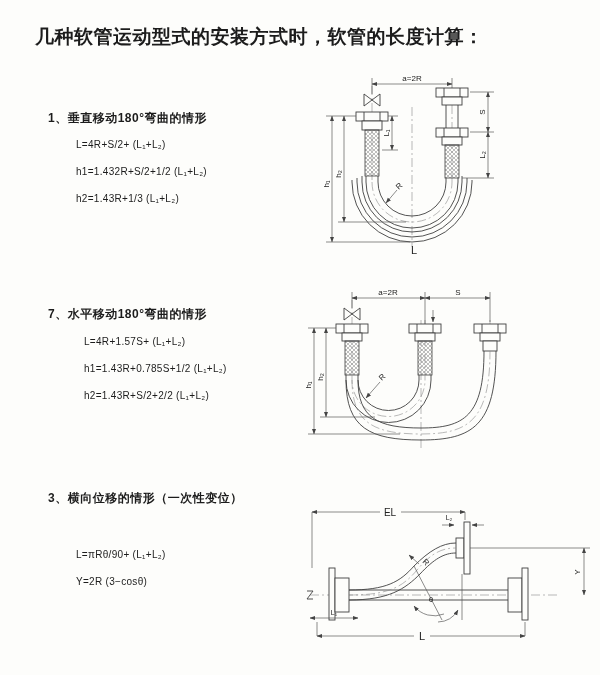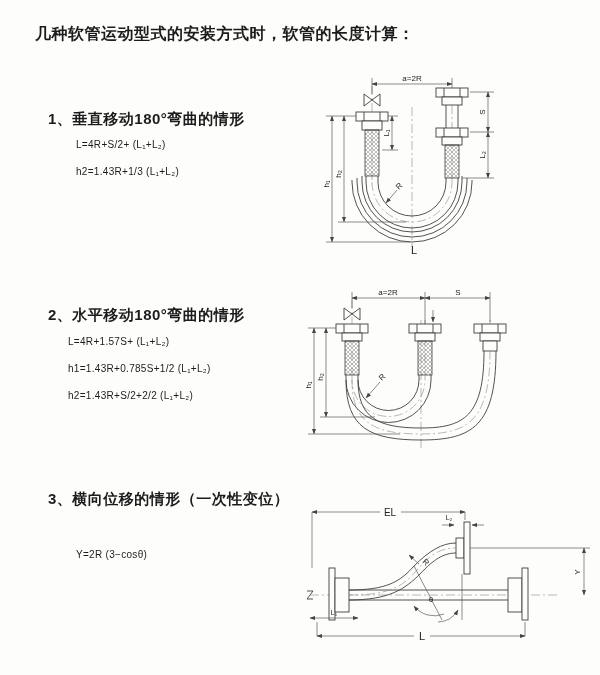--- a/index.html
+++ b/index.html
@@ -2,53 +2,55 @@
 <html><head>
 <meta charset="utf-8">
 <style>
   html,body{margin:0;padding:0;}
   body{
     width:600px;height:675px;position:relative;overflow:hidden;
     background:#fdfdfb;color:#1c1c1c;
     font-family:"Liberation Sans","DejaVu Sans",sans-serif;
   }
   .abs{position:absolute;}
-  .title{font-size:16px;font-weight:bold;letter-spacing:.5px;}
-  .heading{font-size:15px;font-weight:bold;letter-spacing:.5px;}
+  .title{font-size:19px;font-weight:bold;letter-spacing:.5px;}
+  .heading{font-size:12px;font-weight:bold;letter-spacing:.5px;}
   .formulas .formula{font-size:10px;line-height:27px;white-space:pre;letter-spacing:.3px;}
   svg{overflow:visible;}
   .pl{stroke:#3f3f3f;stroke-width:.9;fill:none;}
   .fl{fill:#fdfdfb;stroke:#3f3f3f;stroke-width:.9;}
   .dl{stroke:#5a5a5a;stroke-width:.7;fill:none;}
   .cl{stroke:#8a8a8a;stroke-width:.6;fill:none;stroke-dasharray:9 3 2 3;}
   .br{stroke:#3f3f3f;stroke-width:.8;}
   text{font-family:"Liberation Sans","DejaVu Sans",sans-serif;fill:#222;}
   .dt{font-size:8px;}
   .dtl{font-size:11px;}
 </style>
 </head>
 <body>
 
 <div class="abs title" style="left:35px;top:24px">几种软管运动型式的安装方式时，软管的长度计算：</div>
 
 <div class="abs heading" style="left:48px;top:110px">1、垂直移动180°弯曲的情形</div>
 <div class="abs formulas" style="left:76px;top:131px">
   <div class="formula">L=4R+S/2+ (L₁+L₂)</div>
+  <div class="formula">h1=1.432R+S/2+1/2 (L₁+L₂)</div>
   <div class="formula">h2=1.43R+1/3 (L₁+L₂)</div>
 </div>
 
-<div class="abs heading" style="left:48px;top:306px">2、水平移动180°弯曲的情形</div>
-<div class="abs formulas" style="left:68px;top:328px">
+<div class="abs heading" style="left:48px;top:306px">7、水平移动180°弯曲的情形</div>
+<div class="abs formulas" style="left:84px;top:328px">
   <div class="formula">L=4R+1.57S+ (L₁+L₂)</div>
   <div class="formula">h1=1.43R+0.785S+1/2 (L₁+L₂)</div>
   <div class="formula">h2=1.43R+S/2+2/2 (L₁+L₂)</div>
 </div>
 
 <div class="abs heading" style="left:48px;top:490px">3、横向位移的情形（一次性变位）</div>
 <div class="abs formulas" style="left:76px;top:541px">
+  <div class="formula">L=πRθ/90+ (L₁+L₂)</div>
   <div class="formula">Y=2R (3−cosθ)</div>
 </div>
 
 <svg class="abs" style="left:302px;top:62px" width="230" height="195" viewBox="0 0 230 195">
   <defs>
     <marker id="a1" viewBox="0 0 8 8" refX="7.5" refY="4" markerWidth="8" markerHeight="8" orient="auto-start-reverse">
       <path d="M0,1 L8,4 L0,7 Z" fill="#444"></path>
     </marker>
     <pattern id="b1" width="4" height="4" patternUnits="userSpaceOnUse">
       <path d="M0,4 L4,0 M0,0 L4,4" stroke="#8a8a8a" stroke-width="0.55"></path>

